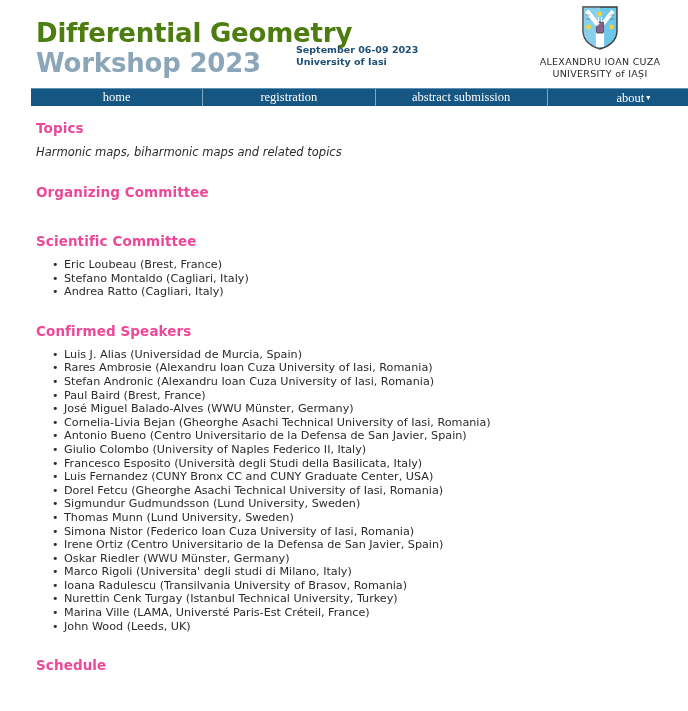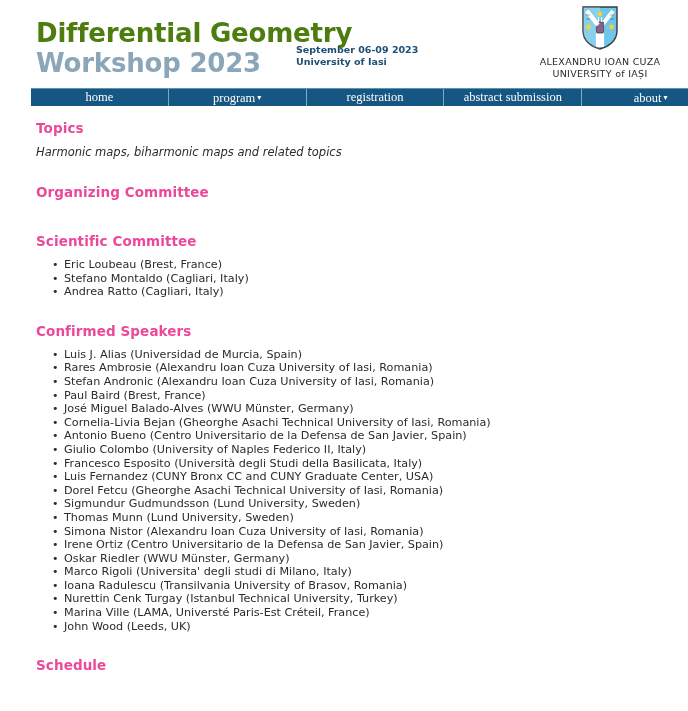--- a/index.html
+++ b/index.html
@@ -182,23 +182,20 @@
     </div>
     <div class="logo-text">
       <div>ALEXANDRU IOAN CUZA</div>
       <div>UNIVERSITY of IAȘI</div>
     </div>
   </div>
 
   <nav class="navbar">
     <div class="nav-item">
       <span>home</span>
-    </div>
-    <div class="nav-item">
-      <span>program</span><span class="nav-caret">▾</span>
     </div>
     <div class="nav-item">
       <span>registration</span>
     </div>
     <div class="nav-item">
       <span>abstract submission</span>
     </div>
     <div class="nav-item">
       <span>about</span><span class="nav-caret">▾</span>
     </div>
@@ -240,21 +237,21 @@
       <li>Paul Baird (Brest, France)</li>
       <li>José Miguel Balado-Alves (WWU Münster, Germany)</li>
       <li>Cornelia-Livia Bejan (Gheorghe Asachi Technical University of Iasi, Romania)</li>
       <li>Antonio Bueno (Centro Universitario de la Defensa de San Javier, Spain)</li>
       <li>Giulio Colombo (University of Naples Federico II, Italy)</li>
       <li>Francesco Esposito (Università degli Studi della Basilicata, Italy)</li>
       <li>Luis Fernandez (CUNY Bronx CC and CUNY Graduate Center, USA)</li>
       <li>Dorel Fetcu (Gheorghe Asachi Technical University of Iasi, Romania)</li>
       <li>Sigmundur Gudmundsson (Lund University, Sweden)</li>
       <li>Thomas Munn (Lund University, Sweden)</li>
-      <li>Simona Nistor (Alexandru Ioan Cuza University of Iasi, Romania)</li>
+      <li>Simona Nistor (Federico Ioan Cuza University of Iasi, Romania)</li>
       <li>Irene Ortiz (Centro Universitario de la Defensa de San Javier, Spain)</li>
       <li>Oskar Riedler (WWU Münster, Germany)</li>
       <li>Marco Rigoli (Universita' degli studi di Milano, Italy)</li>
       <li>Ioana Radulescu (Transilvania University of Brasov, Romania)</li>
       <li>Nurettin Cenk Turgay (Istanbul Technical University, Turkey)</li>
       <li>Marina Ville (LAMA, Universté Paris-Est Créteil, France)</li>
       <li>John Wood (Leeds, UK)</li>
     </ul>
   </section>
 

